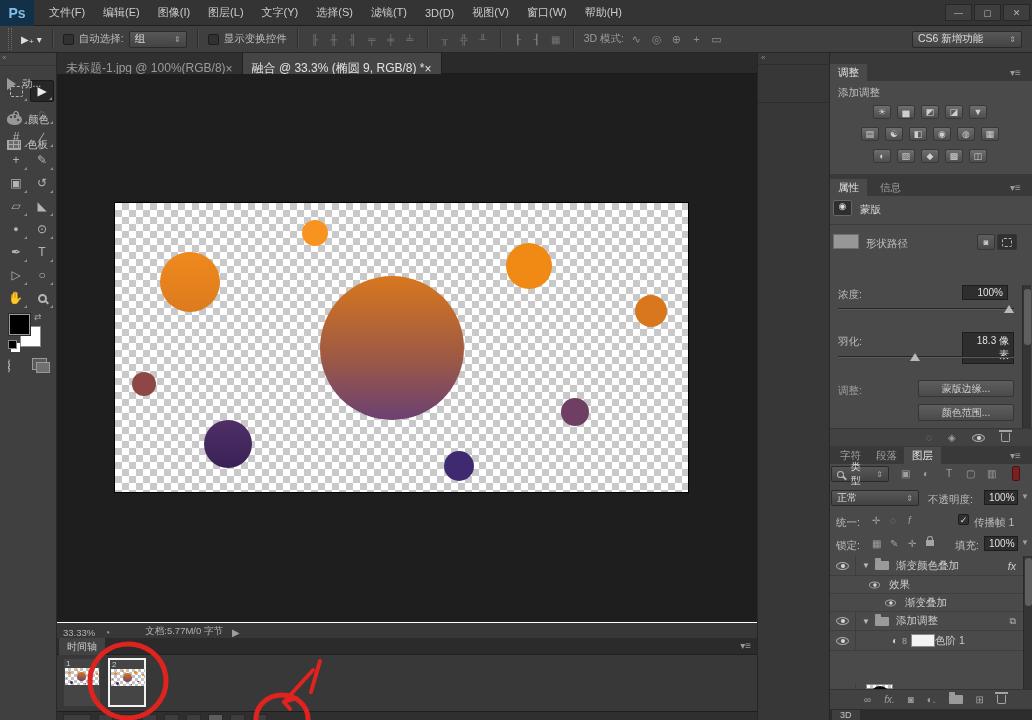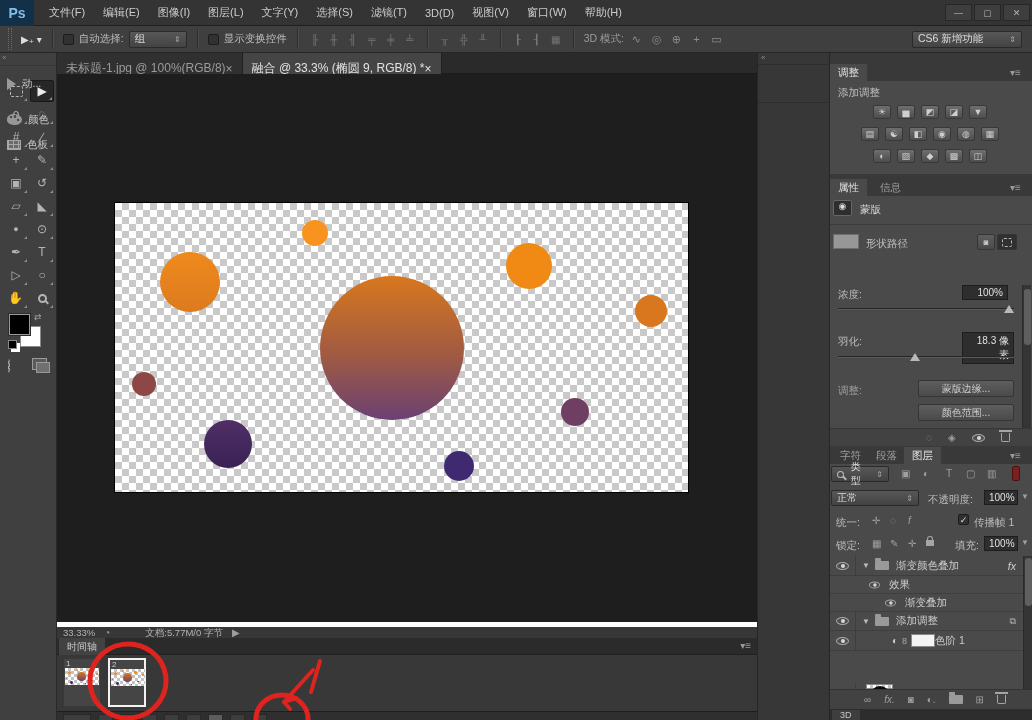--- a/index.html
+++ b/index.html
@@ -36,21 +36,21 @@
   .swap-arrows{position:absolute;left:28px;top:0;color:#a8a8a8;font-size:9px}
   .mini-sw{position:absolute;left:2px;top:28px;width:9px;height:9px;background:#000;border:1px solid #888;box-shadow:3px 3px 0 #fff}
   
   .doctabs{position:absolute;left:57px;top:53px;width:700px;height:21px;background:#2a2a2a;display:flex;border-bottom:1px solid #1b1b1b}
   .doctab{height:31px;display:flex;align-items:center;padding:0 9px;font-size:12px;background:#303030;color:#9b9b9b;border-right:1px solid #1e1e1e}
   .doctab.active{background:#454545;color:#e2e2e2}
   .pasteboard{position:absolute;left:57px;top:74px;width:700px;height:548px;background:#1e1e1e}
   .checker{background-color:#ffffff;background-image:linear-gradient(45deg,#c9c9c9 25%,transparent 25%,transparent 75%,#c9c9c9 75%),linear-gradient(45deg,#c9c9c9 25%,transparent 25%,transparent 75%,#c9c9c9 75%);background-size:14px 14px;background-position:0 0,7px 7px}
   .checker-sm{background-color:#ffffff;background-image:linear-gradient(45deg,#c4c4c4 25%,transparent 25%,transparent 75%,#c4c4c4 75%),linear-gradient(45deg,#c4c4c4 25%,transparent 25%,transparent 75%,#c4c4c4 75%);background-size:6px 6px;background-position:0 0,3px 3px}
   .circle{position:absolute;border-radius:50%}
-  .statusbar{position:absolute;left:57px;top:622px;width:700px;height:16px;background:#373737;border-top:5px solid #ffffff;display:flex;align-items:flex-start;gap:9px;font-size:9.5px;color:#b2b2b2;padding:0 6px}
+  .statusbar{position:absolute;left:57px;top:622px;width:700px;height:16px;background:#373737;border-top:1px solid #ffffff;display:flex;align-items:flex-end;gap:9px;font-size:9.5px;color:#b2b2b2;padding:0 6px}
   
   .timeline{position:absolute;left:57px;top:638px;width:700px;height:82px;background:#383838}
   .tl-head{position:absolute;left:0;right:0;top:0;height:17px;background:#2b2b2b;border-bottom:1px solid #202020}
   .tl-tab{position:absolute;left:2px;top:0;height:17px;padding:0 8px;background:#424242;color:#c8c8c8;font-size:10px;display:flex;align-items:center}
   .tl-menu{position:absolute;right:6px;top:2px;color:#9a9a9a;font-size:10px}
   .frame{position:absolute;top:20px;width:38px;height:49px;background:#454545;border:1px solid #393939}
   .frame.selected{border:2px solid #f2f2f2}
   .frame .num{position:absolute;top:0;left:2px;font-size:8px;color:#d0d0d0}
   .frame .img{position:absolute;top:9px;left:1px;width:34px;height:17px;overflow:hidden}
   .duration{position:absolute;font-size:9px;color:#b8b8b8;width:44px;text-align:center}

